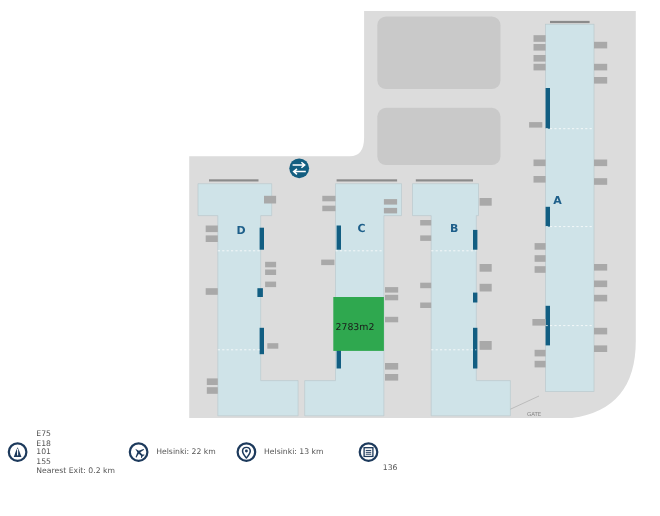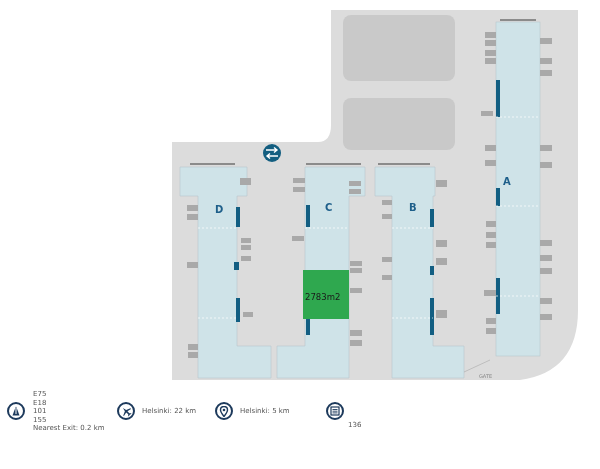--- a/index.html
+++ b/index.html
@@ -157,21 +157,21 @@
       </svg>
   </div>
   <div class="legend-text" style="left:142px;top:407px;">Helsinki:  22 km</div>
 
   <div class="legend-icon" style="left:215px;top:402px;">
     <svg width="10" height="11" viewBox="0 0 10 11">
         <path d="M5,0.5 C7.5,0.5 8.5,2.5 8.5,4 C8.5,6 5,10.5 5,10.5 C5,10.5 1.5,6 1.5,4 C1.5,2.5 2.5,0.5 5,0.5 Z" fill="none" stroke="#1d3a5c" stroke-width="1.4"></path>
         <circle cx="5" cy="4" r="1.3" fill="#1d3a5c"></circle>
       </svg>
   </div>
-  <div class="legend-text" style="left:240px;top:407px;">Helsinki: 5 km</div>
+  <div class="legend-text" style="left:240px;top:407px;">Helsinki: 13 km</div>
 
   <div class="legend-icon" style="left:326px;top:402px;">
     <svg width="10" height="10" viewBox="0 0 10 10">
         <rect x="1" y="1" width="8" height="8" fill="none" stroke="#1d3a5c" stroke-width="1.2"></rect>
         <line x1="2.5" y1="3.5" x2="7.5" y2="3.5" stroke="#1d3a5c" stroke-width="0.9"></line>
         <line x1="2.5" y1="5.2" x2="7.5" y2="5.2" stroke="#1d3a5c" stroke-width="0.9"></line>
         <line x1="2.5" y1="6.9" x2="7.5" y2="6.9" stroke="#1d3a5c" stroke-width="0.9"></line>
       </svg>
   </div>
   <div class="legend-text" style="left:348px;top:421px;">136</div>

